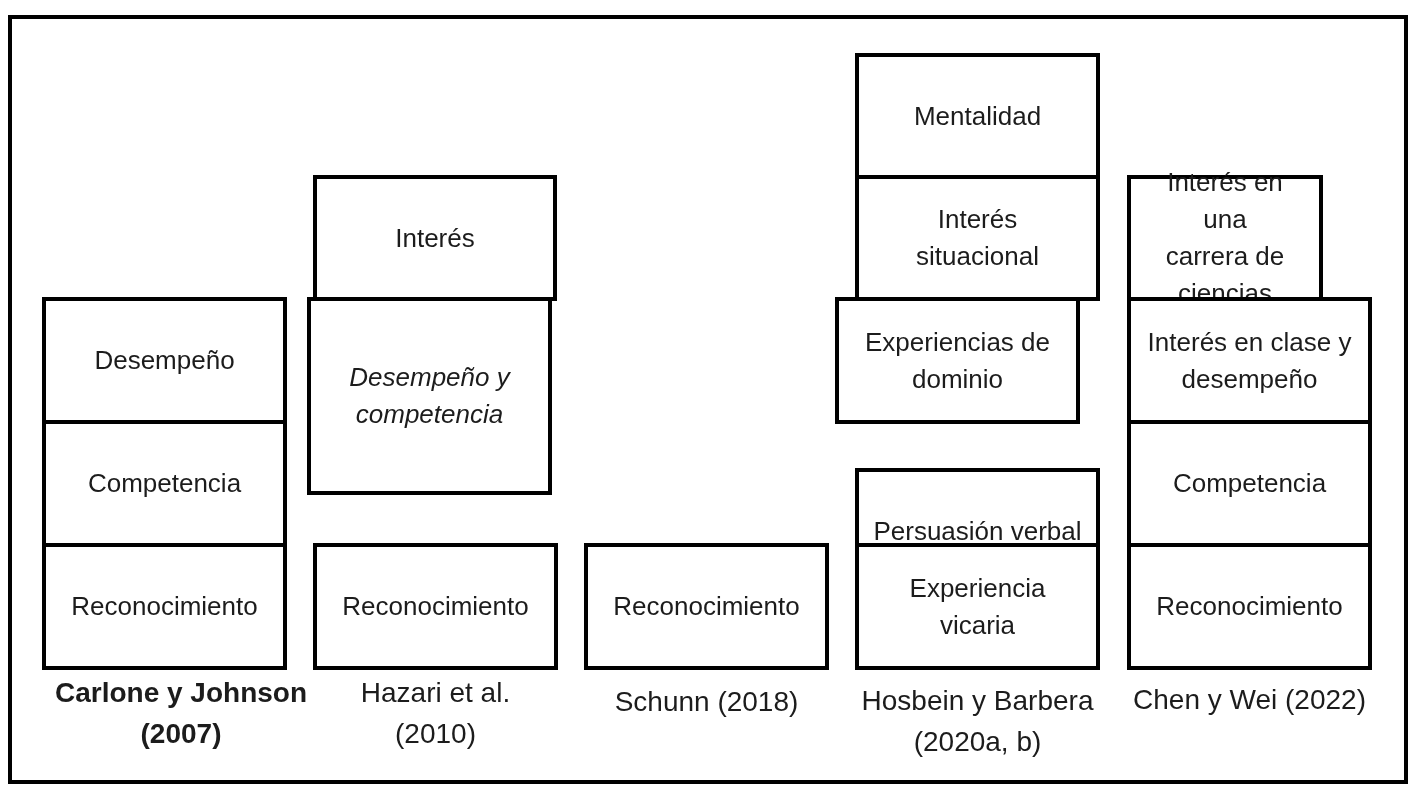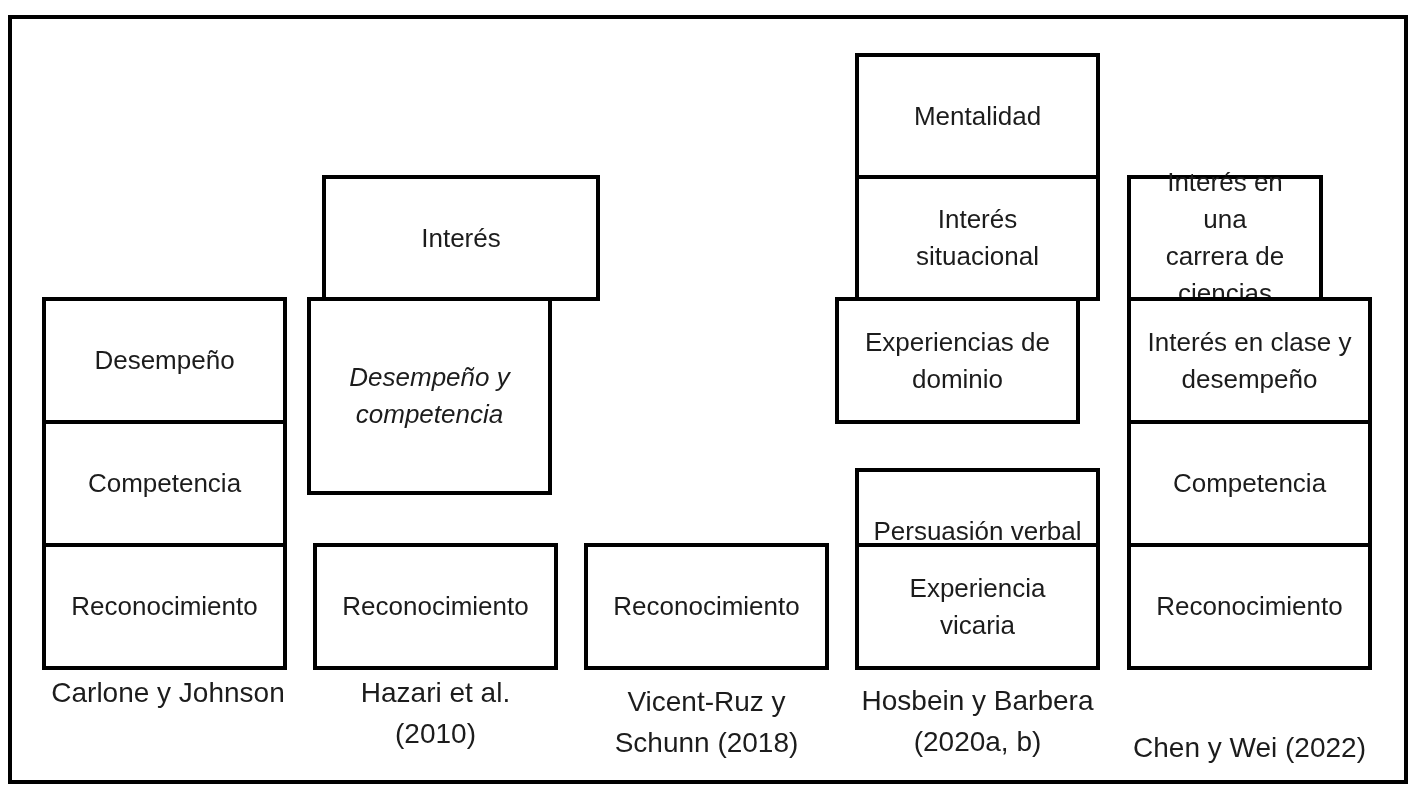--- a/index.html
+++ b/index.html
@@ -60,42 +60,42 @@
   <div class="frame"></div>
 <div class="box" style="left: 42px; top: 297px; width: 245px; height: 127px;">
       <div>Desempeño</div>
     </div>
     <div class="box" style="left: 42px; top: 420px; width: 245px; height: 127px;">
       <div>Competencia</div>
     </div>
     <div class="box" style="left: 42px; top: 543px; width: 245px; height: 127px;">
       <div>Reconocimiento</div>
     </div>
-    <div class="caption" style="left: 168px; top: 672px; transform: translateX(-50%);">
+    <div class="caption" style="left: 181px; top: 672px; transform: translateX(-50%); font-weight: bold;">
       <div>Carlone y Johnson</div>
+      <div>(2007)</div>
     </div>
-    <div class="box" style="left: 322px; top: 175px; width: 278px; height: 126px;">
+    <div class="box" style="left: 313px; top: 175px; width: 244px; height: 126px;">
       <div>Interés</div>
     </div>
     <div class="box" style="left: 307px; top: 297px; width: 245px; height: 198px; font-style: italic;">
       <div>Desempeño y</div>
       <div>competencia</div>
     </div>
     <div class="box" style="left: 313px; top: 543px; width: 245px; height: 127px;">
       <div>Reconocimiento</div>
     </div>
     <div class="caption" style="left: 435.5px; top: 672px; transform: translateX(-50%);">
       <div>Hazari et al.</div>
       <div>(2010)</div>
     </div>
     <div class="box" style="left: 584px; top: 543px; width: 245px; height: 127px;">
       <div>Reconocimiento</div>
     </div>
     <div class="caption" style="left: 706.5px; top: 681px; transform: translateX(-50%);">
-      <div>Vicent-Ruz y</div>
       <div>Schunn (2018)</div>
     </div>
     <div class="box" style="left: 855px; top: 53px; width: 245px; height: 126px;">
       <div>Mentalidad</div>
     </div>
     <div class="box" style="left: 855px; top: 175px; width: 245px; height: 126px;">
       <div>Interés situacional</div>
     </div>
     <div class="box" style="left: 835px; top: 297px; width: 245px; height: 127px;">
       <div>Experiencias de</div>
@@ -118,16 +118,16 @@
     <div class="box" style="left: 1127px; top: 297px; width: 245px; height: 127px;">
       <div>Interés en clase y</div>
       <div>desempeño</div>
     </div>
     <div class="box" style="left: 1127px; top: 420px; width: 245px; height: 127px;">
       <div>Competencia</div>
     </div>
     <div class="box" style="left: 1127px; top: 543px; width: 245px; height: 127px;">
       <div>Reconocimiento</div>
     </div>
-    <div class="caption" style="left: 1249.5px; top: 679px; transform: translateX(-50%); margin-top: 48px;">
+    <div class="caption" style="left: 1249.5px; top: 679px; transform: translateX(-50%);">
       <div>Chen y Wei (2022)</div>
     </div>
   </div>
 
 </body></html>

